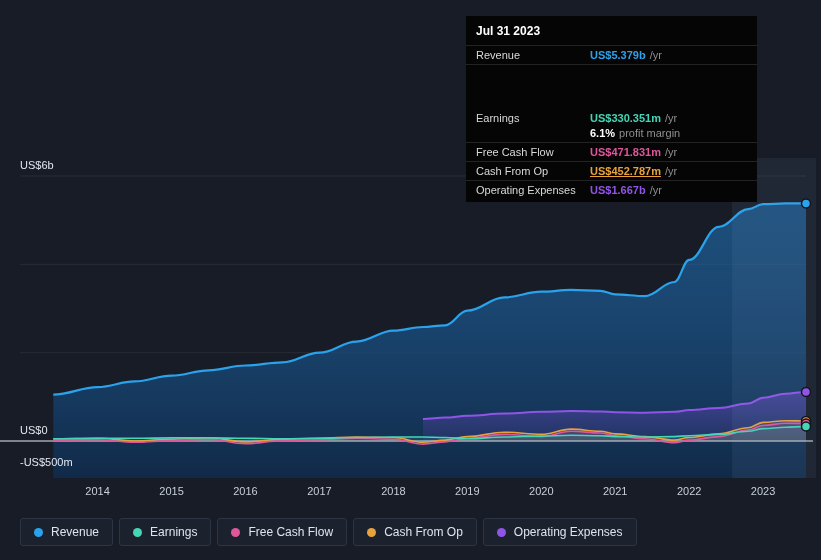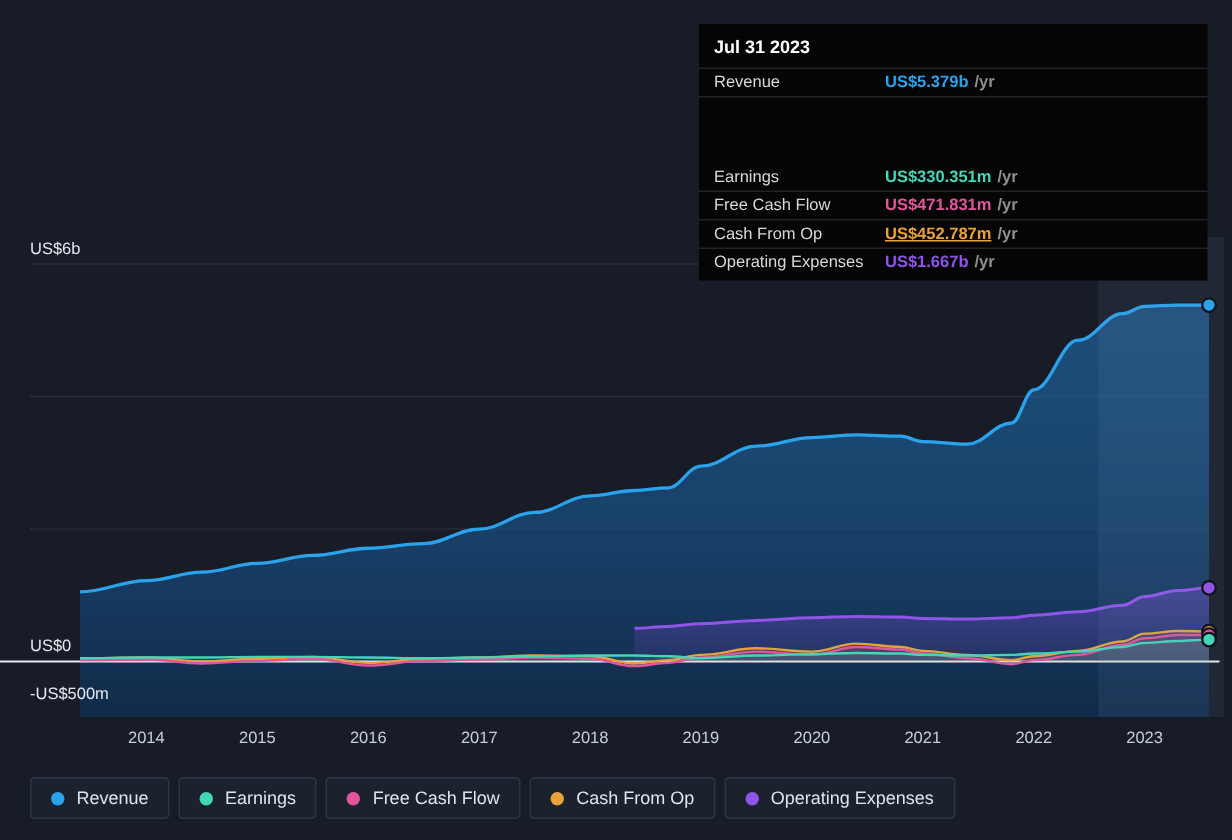--- a/index.html
+++ b/index.html
@@ -5,37 +5,37 @@
   html,body{margin:0;padding:0;}
   body{
     width:821px;height:560px;position:relative;overflow:hidden;
     background:#171c26;
     font-family:"Liberation Sans", sans-serif;
   }
   #chart-wrap{position:absolute;left:0;top:0;width:821px;height:505px;}
   #chart-svg{display:block;}
   
   .tt{
-    position:absolute;left:466px;top:16px;width:339px;
+    position:absolute;left:466px;top:16px;width:291px;
     background:#050505;color:#d9d9d9;font-size:11px;z-index:5;
     padding-bottom:3px;
   }
   .tt-header{
     font-weight:bold;color:#ffffff;font-size:12px;
     padding:8px 10px 7px 10px;
   }
   .tt-row{
     display:flex;align-items:baseline;
     padding:3px 10px;
     border-top:1px solid #232326;
   }
   .tt-row.nb{border-top:none;padding-top:0;}
   .tt-label{width:114px;flex:none;color:#d9d9d9;}
   .tt-val{font-weight:bold;color:#fff;}
-  .tt-suffix{color:#8f8f8f;margin-left:4px;font-weight:bold;}
+  .tt-suffix{color:#8f8f8f;margin-left:4px;}
   
   .legend{position:absolute;left:20px;top:518px;display:flex;gap:6px;z-index:4;}
   .legend-item{
     display:flex;align-items:center;gap:8px;
     background:#1b212d;border:1px solid #2d3544;border-radius:3px;
     padding:6px 13px;color:#dfe5ee;font-size:12px;cursor:pointer;white-space:nowrap;
   }
   .dot{width:9px;height:9px;border-radius:50%;flex:none;}
 </style>
 </head>
@@ -97,20 +97,25 @@
     <span class="tt-val" style="color: rgb(43, 163, 236);">US$5.379b</span>
     <span class="tt-suffix">/yr</span>
   </div>
 
   <div class="tt-row">
     <span class="tt-label">Earnings</span>
     <span class="tt-val" style="color: rgb(69, 214, 184); margin-top: 44px;">US$330.351m</span>
     <span class="tt-suffix">/yr</span>
   </div>
 
+  <div class="tt-row nb">
+    <span class="tt-label"></span>
+    <span class="tt-val" style="color: rgb(255, 255, 255);">6.1%</span>
+    <span class="tt-suffix">profit margin</span>
+  </div>
 
   <div class="tt-row">
     <span class="tt-label">Free Cash Flow</span>
     <span class="tt-val" style="color: rgb(224, 86, 155);">US$471.831m</span>
     <span class="tt-suffix">/yr</span>
   </div>
 
   <div class="tt-row">
     <span class="tt-label">Cash From Op</span>
     <span class="tt-val" style="color: rgb(233, 162, 59); text-decoration: underline;">US$452.787m</span>

